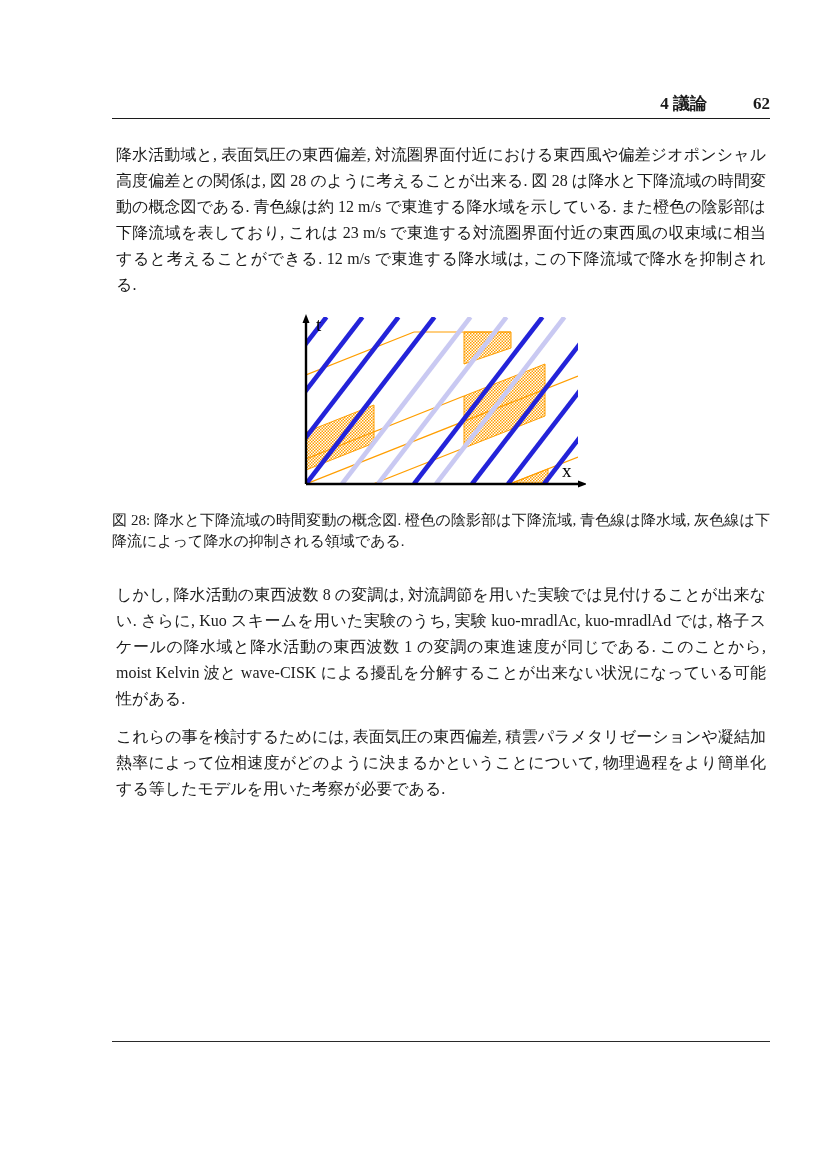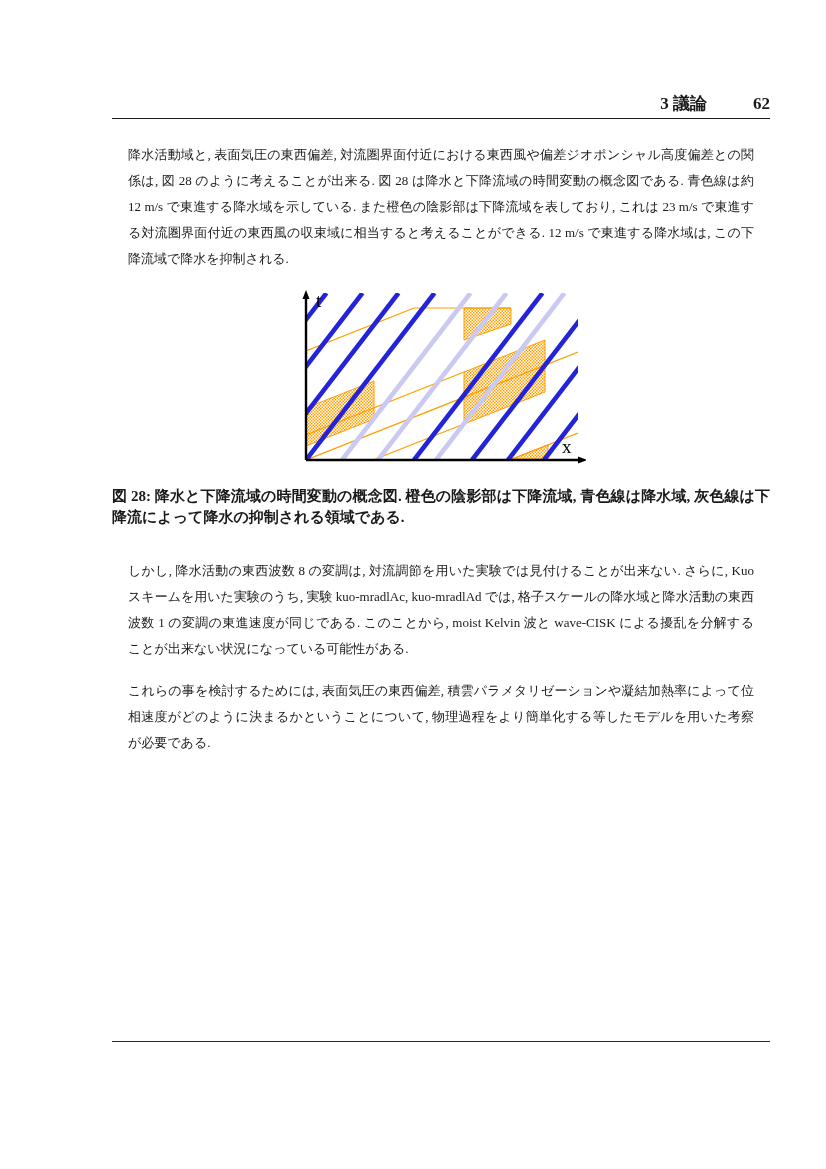--- a/index.html
+++ b/index.html
@@ -27,58 +27,57 @@
     font-size:17px;
     line-height:20px;
   }
   .head-rule{
     margin-top:4px;
     border:none;
     border-top:1.5px solid #1c1c1c;
     width:100%;
   }
   .para{
-    font-size:13px;
+    font-size:16px;
     line-height:26px;
     text-align:justify;
-    margin:16px;
+    margin:4px;
   }
   .para.first{margin-top:23px;}
   .para.second{margin-top:30px;}
   .para.third{margin-top:12px;}
   .figure-block{
     margin-top:14px;
     text-align:center;
   }
   .figure-block svg{display:inline-block;}
   .caption{
     margin-top:12px;
     font-size:15px;
     line-height:21px;
     text-align:justify;
-    font-weight:bold;
   }
   .bottom-rule{
     position:absolute;
     left:112px;
     top:1041px;
     width:658px;
     border:none;
     border-top:1.5px solid #2a2a2a;
     margin:0;
   }
 </style>
 </head>
 <body>
 
 <div class="page">
   <div class="content">
 
     <div class="running-head">
-      <span>3  議論</span>
+      <span>4  議論</span>
       <span>62</span>
     </div>
     <hr class="head-rule">
 
     <p class="para first">降水活動域と, 表面気圧の東西偏差, 対流圏界面付近における東西風や偏差ジオポンシャル高度偏差との関係は, 図 28 のように考えることが出来る. 図 28 は降水と下降流域の時間変動の概念図である. 青色線は約 12 m/s で東進する降水域を示している. また橙色の陰影部は下降流域を表しており, これは 23 m/s で東進する対流圏界面付近の東西風の収束域に相当すると考えることができる. 12 m/s で東進する降水域は, この下降流域で降水を抑制される.</p>
 
     <div class="figure-block">
       <svg id="fig-svg" xmlns="http://www.w3.org/2000/svg" width="290" height="182" viewBox="0 0 290 182">
           <defs>
             <pattern id="hatch" width="3" height="3" patternUnits="userSpaceOnUse">

